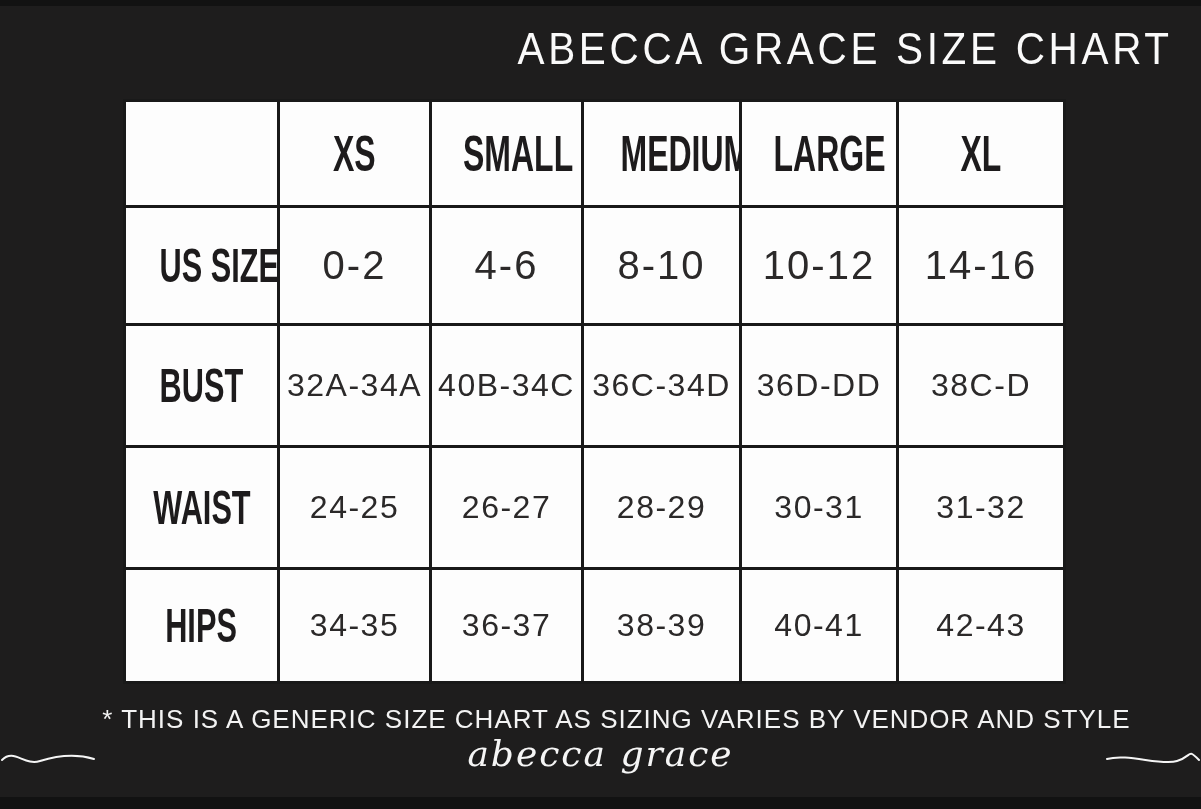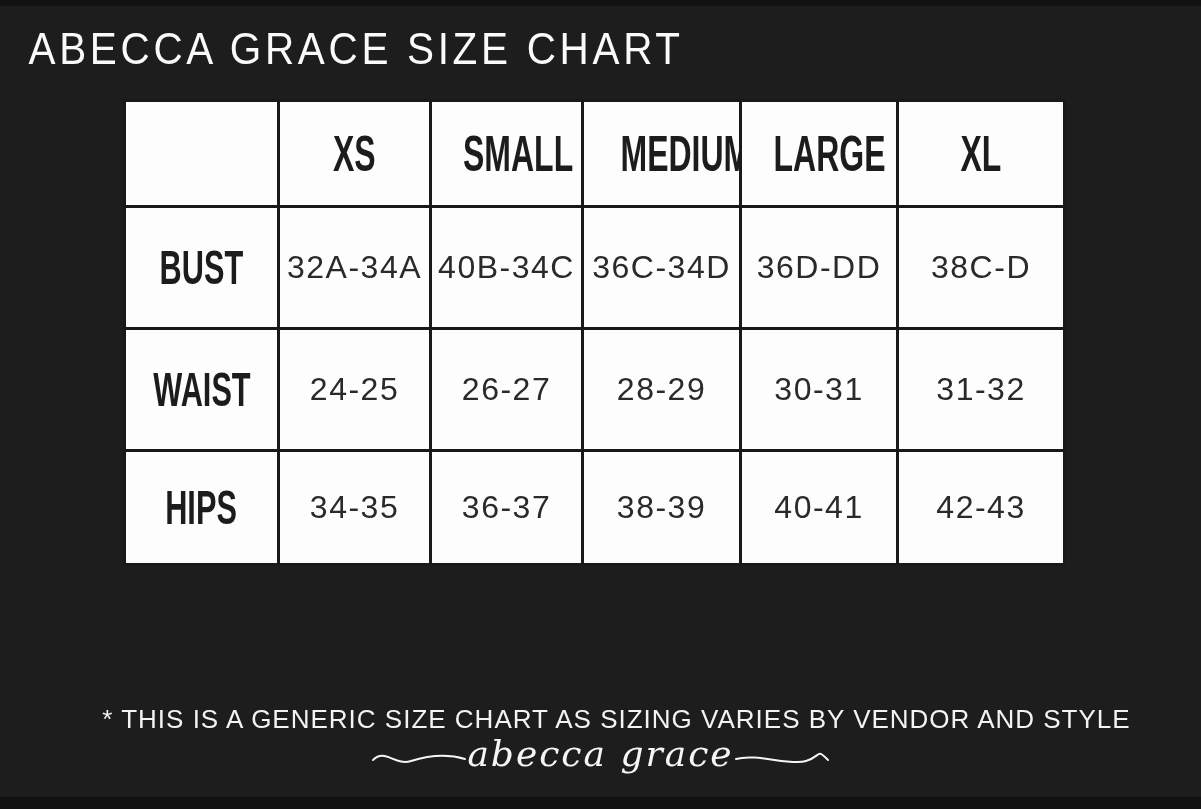--- a/index.html
+++ b/index.html
@@ -10,21 +10,21 @@
     overflow:hidden;
     font-family:"Liberation Sans", sans-serif;
   }
   .strip{position:absolute;left:0;width:100%;background:#121212;}
   .strip.top{top:0;height:6px;}
   .strip.bottom{bottom:0;height:12px;}
 
   .title{
     margin:0;
     position:absolute;top:24px;left:0;width:100%;
-    text-align:left;
+    text-align:right;
     color:#fafafa;
     font-size:44px;
     font-weight:400;
     letter-spacing:4px;
     white-space:nowrap;
   }
   .title-inner{display:inline-block;transform:scaleX(.92);transform-origin:center;}
 
   table.size-table{
     position:absolute;left:123px;top:99px;
@@ -69,21 +69,21 @@
     position:absolute;top:688px;left:0;width:100%;
     text-align:center;
     color:#f3f3f3;
     font-size:26px;
     letter-spacing:1px;
     white-space:nowrap;
   }
 
   .logo{
     position:absolute;top:736px;left:0;width:100%;
-    display:flex;align-items:center;justify-content:center;
+    display:flex;align-items:center;justify-content:space-between;
     color:#f5f5f5;
   }
   .logo-text{
     font-family:"DejaVu Serif", serif;
     font-style:italic;
     font-size:36px;
     letter-spacing:2px;
     line-height:1;
     padding-bottom:6px;
   }
@@ -111,20 +111,28 @@
       <tr class="r-header">
         <th></th>
         <th><span class="cond">XS</span></th>
         <th><span class="cond">SMALL</span></th>
         <th><span class="cond">MEDIUM</span></th>
         <th><span class="cond">LARGE</span></th>
         <th><span class="cond">XL</span></th>
       </tr>
     </thead>
     <tbody>
+      <tr class="r-ussize">
+        <td class="rowlabel"><span class="cond">US SIZE</span></td>
+        <td class="v-big">0-2</td>
+        <td class="v-big">4-6</td>
+        <td class="v-big">8-10</td>
+        <td class="v-big">10-12</td>
+        <td class="v-big">14-16</td>
+      </tr>
       <tr class="r-bust">
         <td class="rowlabel"><span class="cond">BUST</span></td>
         <td class="v-med">32A-34A</td>
         <td class="v-med">40B-34C</td>
         <td class="v-med">36C-34D</td>
         <td class="v-med">36D-DD</td>
         <td class="v-med">38C-D</td>
       </tr>
       <tr class="r-waist">
         <td class="rowlabel"><span class="cond">WAIST</span></td>

